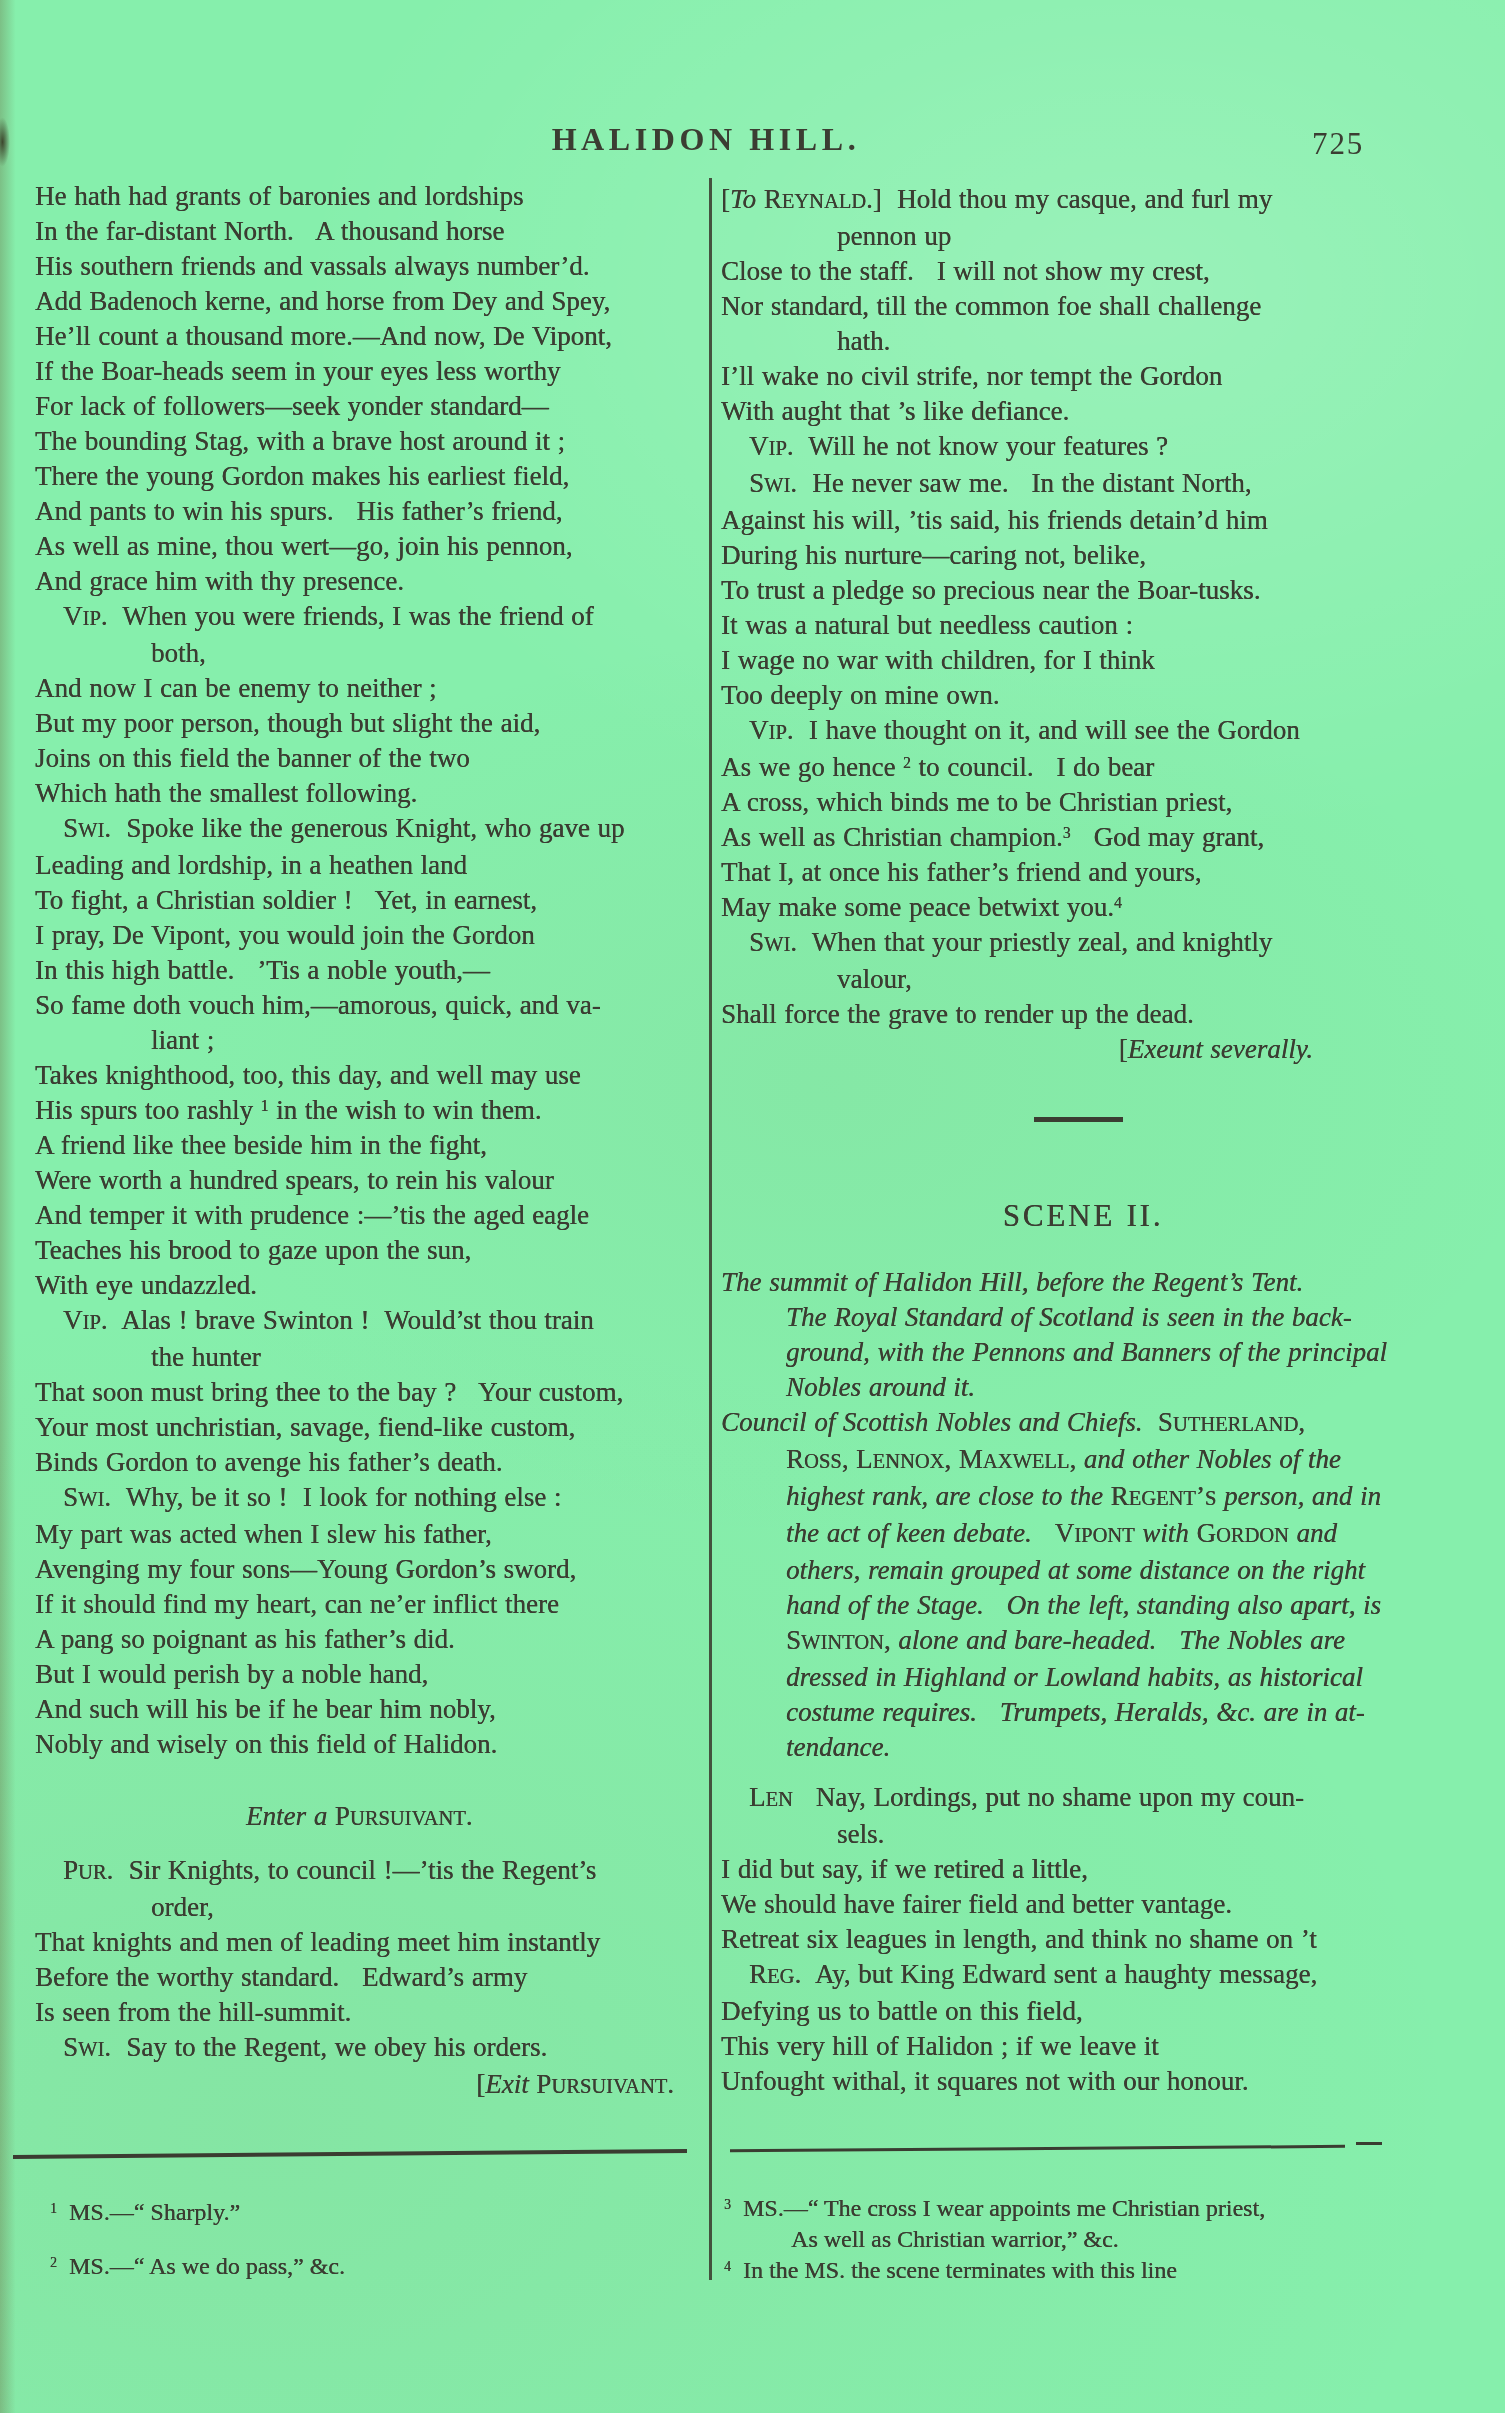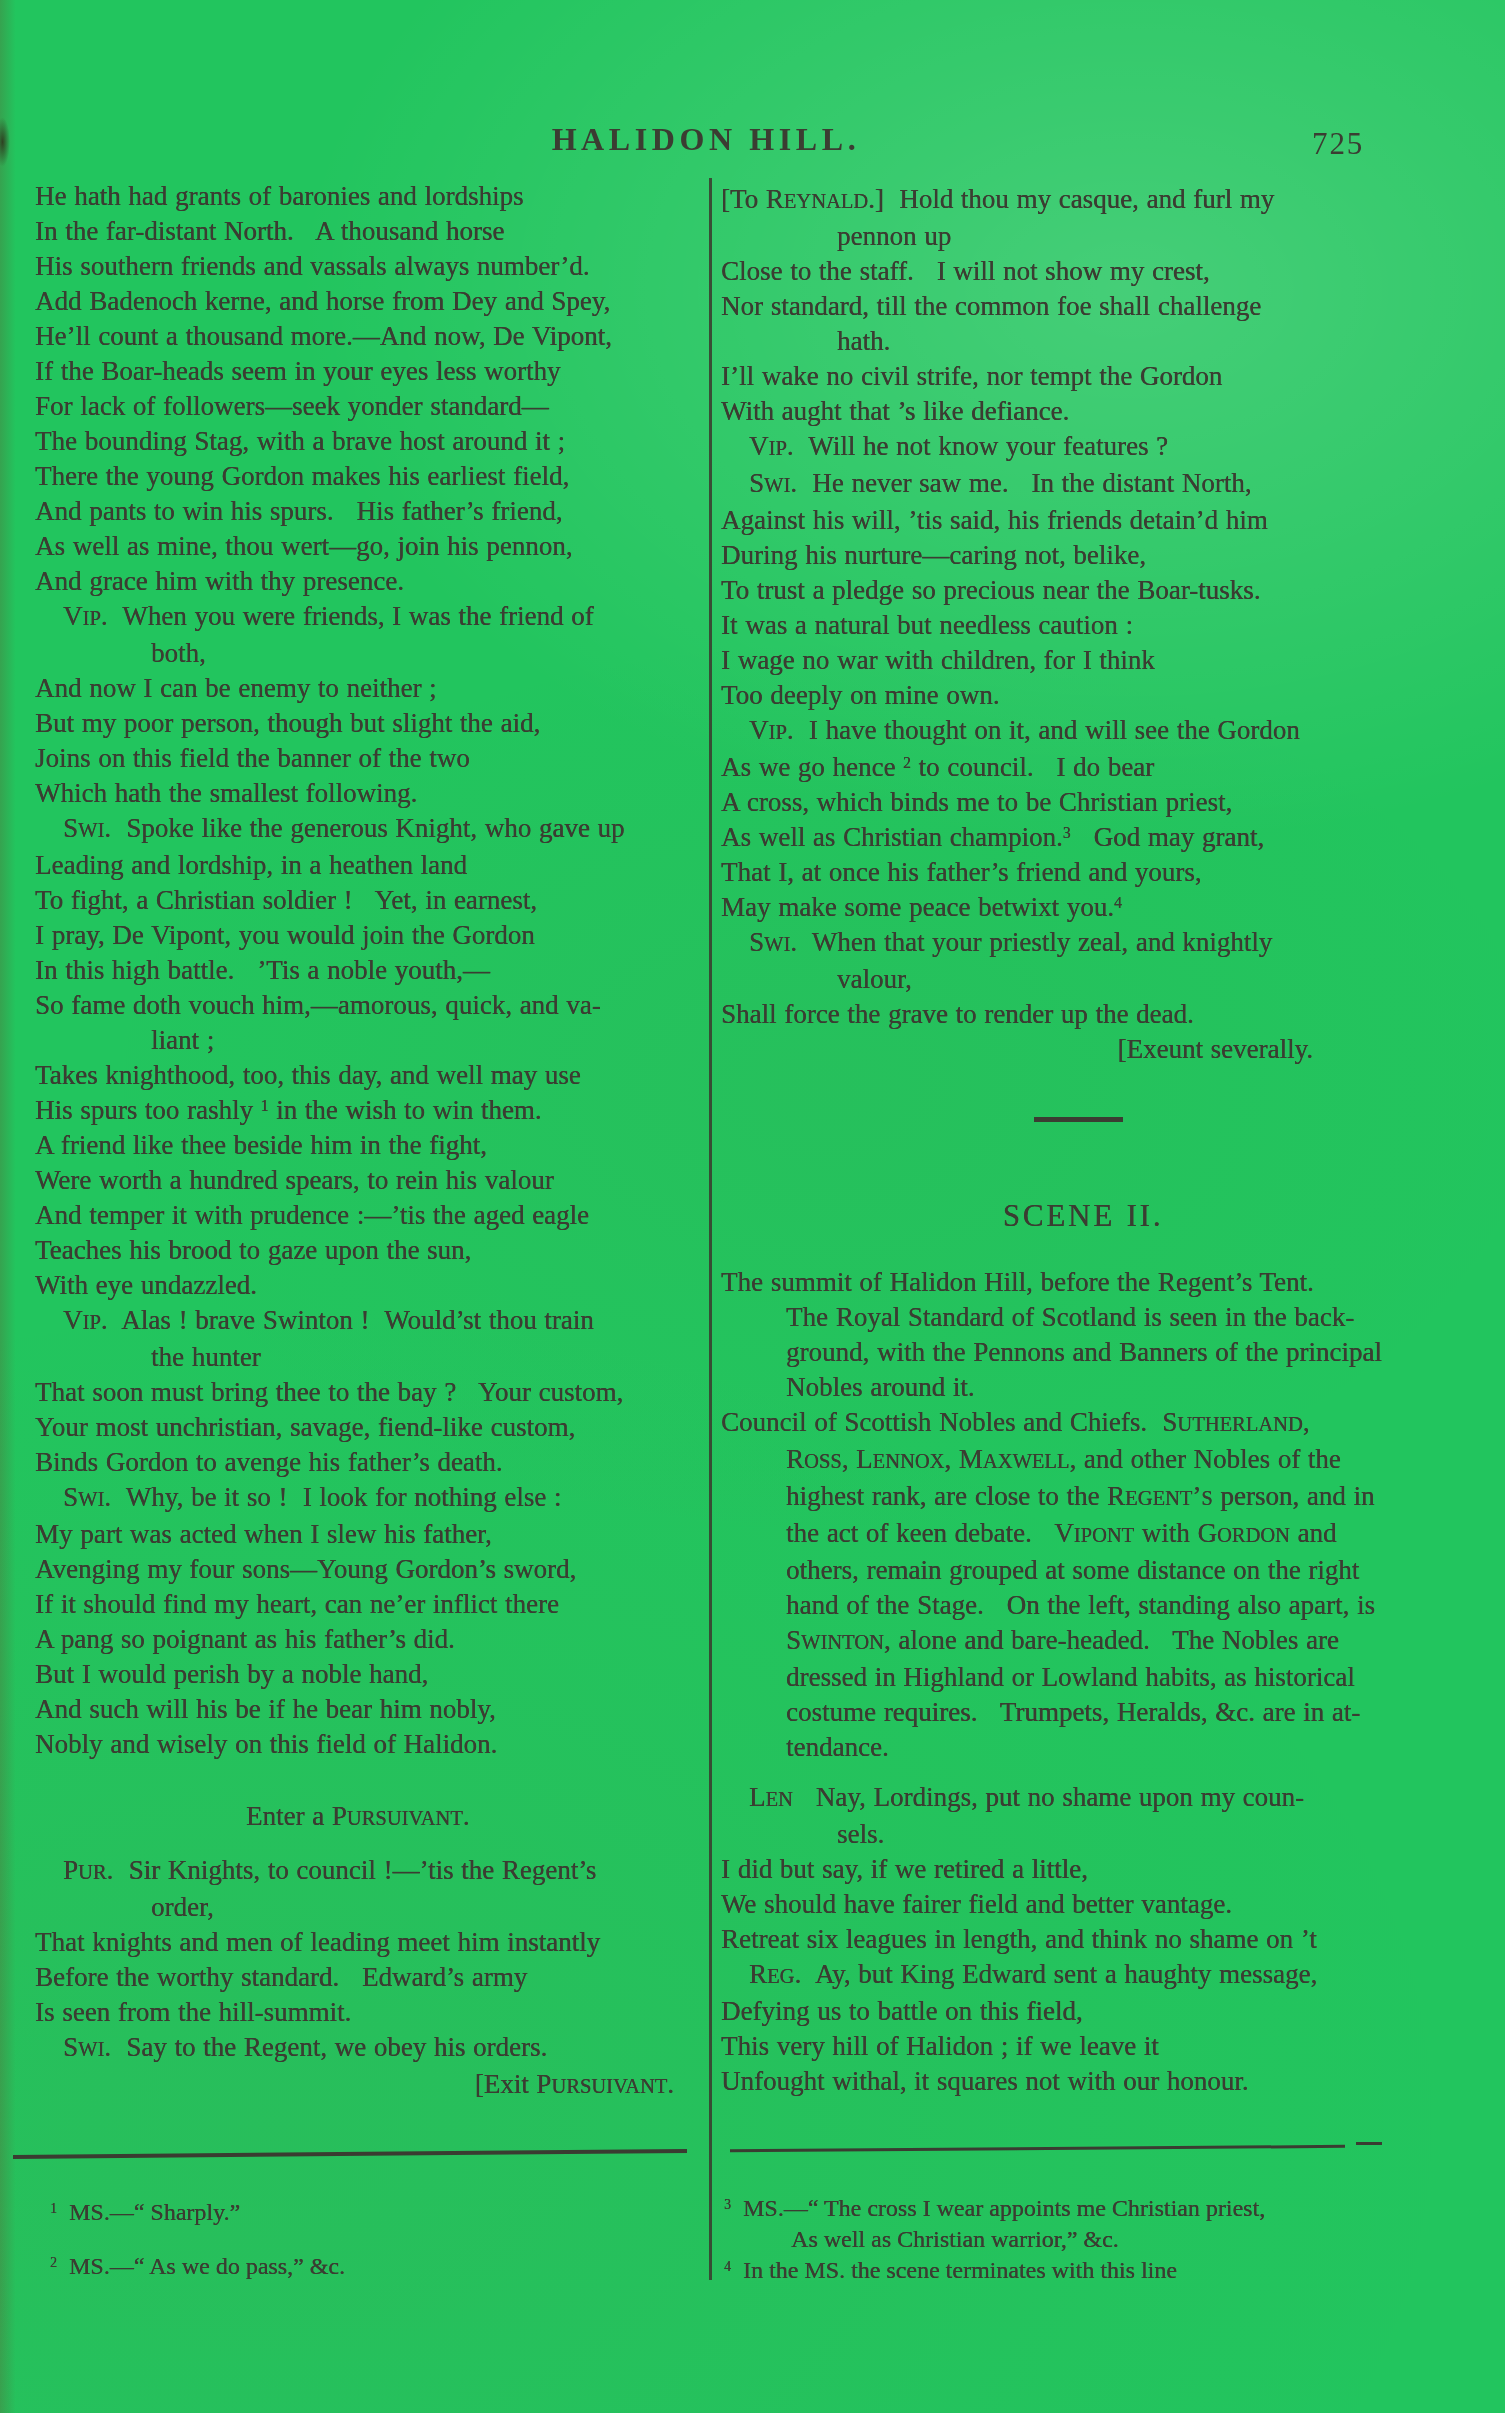--- a/index.html
+++ b/index.html
@@ -1,16 +1,16 @@
 <!DOCTYPE html>
 <html style="font-size:15px"><head>
 <meta charset="utf-8">
 <style>
   html,body{margin:0;padding:0;background:#888;}
-  .page{position:relative;width:1506px;height:2413px;background:#22c55e;overflow:hidden;
+  .page{position:relative;width:1506px;height:2413px;background:#86efac;overflow:hidden;
         font-family:"Liberation Serif","DejaVu Serif",serif;color:#3b3d32;}
   .page::before{content:"";position:absolute;inset:0;pointer-events:none;background:
       radial-gradient(834px 556px at 75% 12%, rgba(255,255,255,.16), rgba(255,255,255,0)),
       radial-gradient(1204px 834px at 18% 88%, rgba(118,98,50,.07), rgba(118,98,50,0)),
       radial-gradient(741px 463px at 55% 45%, rgba(118,98,50,.05), rgba(118,98,50,0)),
       linear-gradient(to right, rgba(100,84,45,.30), rgba(100,84,45,0) 15.7px);}
   .smudge{position:absolute;left:-4.6px;top:117px;width:15px;height:50px;border-radius:50%;
       background:radial-gradient(ellipse at center, rgba(45,40,22,.8), rgba(45,40,22,0) 70%);}
   .head-title{position:absolute;left:706px;top:121px;transform:translateX(-50%);
       font-size:32px;font-weight:bold;letter-spacing:4.6px;white-space:pre;}
@@ -20,21 +20,21 @@
   .col-left{left:35px;top:179px;width:671px;}
   .col-right{left:721px;top:182px;width:724px;}
   .ln{white-space:pre;line-height:35px;min-height:35px;}
   .sp{padding-left:28px;}
   .in2{padding-left:116px;}
   .ctr{padding-left:211px;}
   .exitL{text-align:right;padding-right:32px;}
   .exitR{text-align:right;padding-right:132px;}
   .i1{padding-left:65px;}
   .scene{text-align:center;font-size:31px;letter-spacing:2.8px;line-height:43px;min-height:43px;}
-  .it{}
+  .it{font-style:italic;}
   .sm{font-size:0.76em;}
   .sup{font-size:0.58em;vertical-align:0.5em;line-height:0;}
   .ga{height:37px}.gb{height:16.7px}.gc{height:50px}.gd{height:72px}.ge{height:28px}.gf{height:15px}
   .rule{width:89px;height:4.6px;background:#3b3d32;margin-left:313px;}
   .fn-rule{position:absolute;background:#3a3c31;}
   .fn-rule-left{left:13px;top:2152px;width:674px;height:3.7px;transform:rotate(-0.5deg);}
   .fn-rule-right{left:730px;top:2147px;width:615px;height:3.2px;transform:rotate(-0.4deg);}
   .fn-rule-dash{position:absolute;left:1356px;top:2142px;width:26px;height:2.8px;background:#3a3c31;}
   .fns{position:absolute;font-size:24px;text-shadow:0.3px 0 0 currentColor;}
   .fns-left{left:50px;top:2197px;width:611px;}

